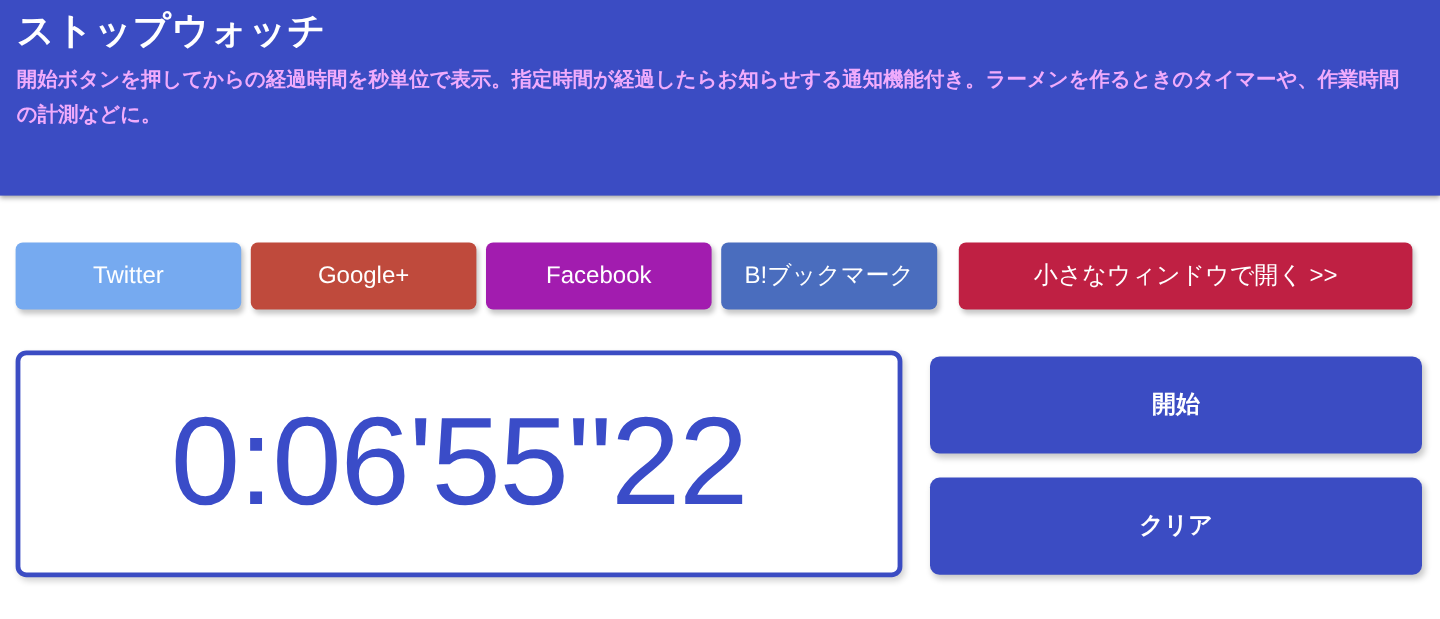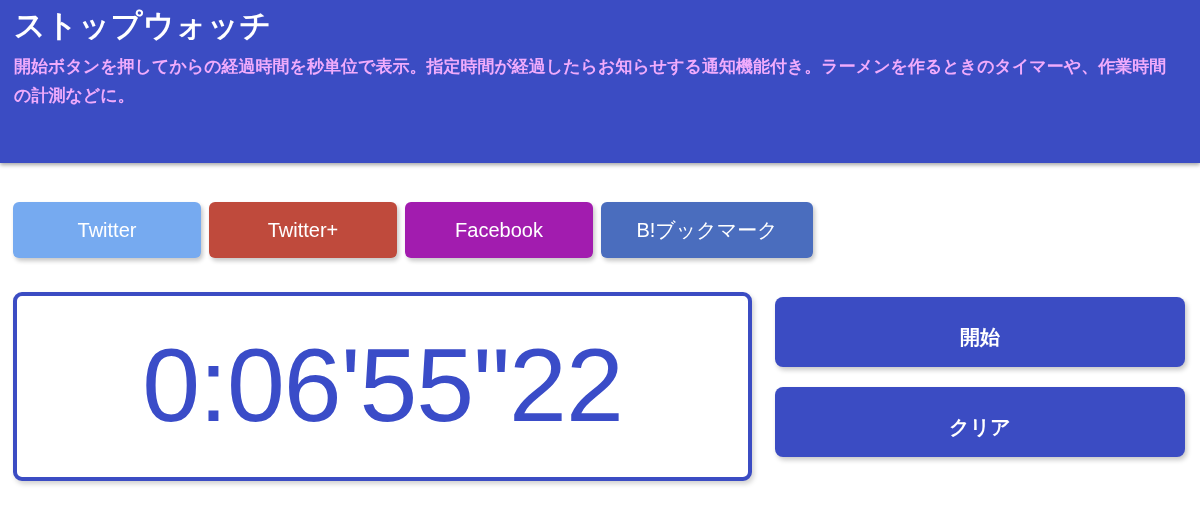--- a/index.html
+++ b/index.html
@@ -63,21 +63,21 @@
     box-shadow: 2px 3px 4px rgba(0,0,0,0.22);
     cursor: pointer;
     padding: 0 14px;
     box-sizing: border-box;
     white-space: nowrap;
     display: block;
   }
   .btn-twitter   { width: 188px; background: #76aaf0; margin-right: 8px; }
   .btn-google    { width: 188px; background: #bf4a3c; margin-right: 8px; }
   .btn-facebook  { width: 188px; background: #a21caf; margin-right: 8px; }
-  .btn-hatena    { width: 212px; background: #4a6dbe; margin-right: 18px; }
+  .btn-hatena    { width: 180px; background: #4a6dbe; margin-right: 18px; }
   .btn-window    { width: 378px; background: #bf2043; }
 
   
   .timer-box {
     position: absolute;
     left: 13px;
     top: 292px;
     width: 739px;
     height: 189px;
     border: 4px solid #3b4cc3;
@@ -104,21 +104,21 @@
   
   .controls {
     position: absolute;
     left: 775px;
     top: 297px;
     width: 410px;
   }
   .ctrl-btn {
     display: block;
     width: 410px;
-    height: 70px;
+    height: 81px;
     border: none;
     border-radius: 8px;
     background: #3b4cc3;
     color: #ffffff;
     font-family: "Liberation Sans", sans-serif;
     font-size: 20px;
     font-weight: bold;
     line-height: 81px;
     text-align: center;
     box-shadow: 2px 3px 5px rgba(0,0,0,0.22);
@@ -131,23 +131,24 @@
 </head>
 <body>
 
 <div class="header">
   <h1 class="page-title">ストップウォッチ</h1>
   <p class="page-desc">開始ボタンを押してからの経過時間を秒単位で表示。指定時間が経過したらお知らせする通知機能付き。ラーメンを作るときのタイマーや、作業時間の計測などに。</p>
 </div>
 
 <div class="button-row">
   <button class="btn btn-twitter">Twitter</button>
-  <button class="btn btn-google">Twitter+</button>
+  <button class="btn btn-google">Google+</button>
   <button class="btn btn-facebook">Facebook</button>
   <button class="btn btn-hatena">B!ブックマーク</button>
+  <button class="btn btn-window">小さなウィンドウで開く &gt;&gt;</button>
 </div>
 
 <div class="timer-box">
   <span class="timer-value">0:06'55"22</span>
 </div>
 
 <div class="controls">
   <button class="ctrl-btn ctrl-start">開始</button>
   <button class="ctrl-btn ctrl-clear">クリア</button>
 </div>

